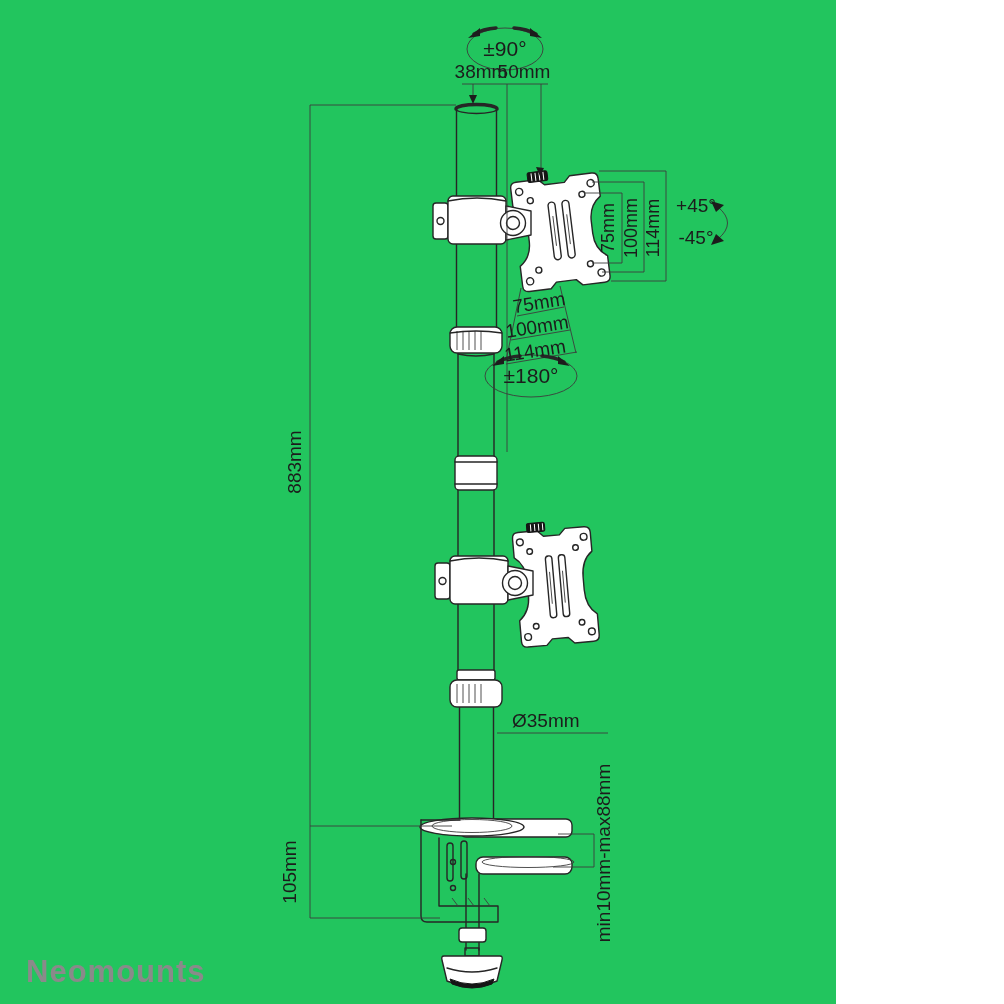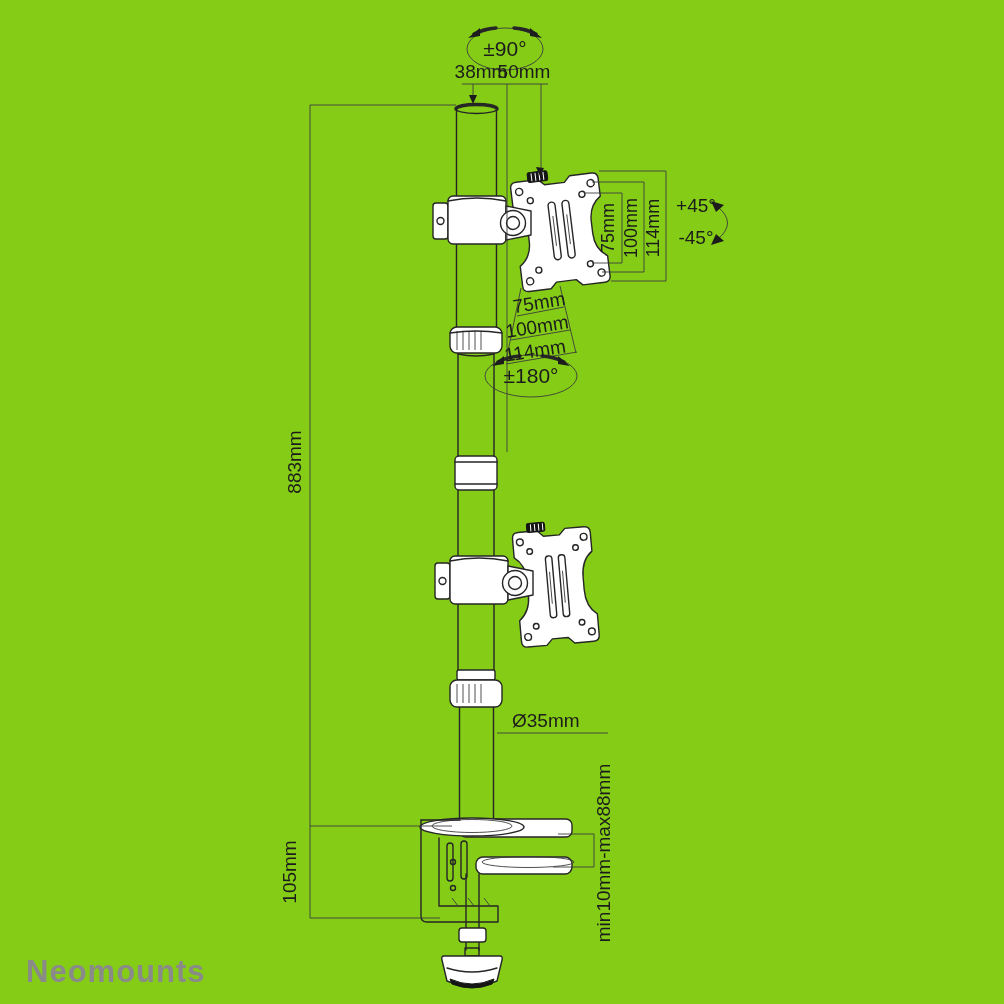--- a/index.html
+++ b/index.html
@@ -1,16 +1,16 @@
 <!DOCTYPE html>
 <html><head>
 <meta charset="utf-8">
 <style>
   html,body{margin:0;padding:0;background:#ffffff;}
-  .page{position:relative;width:1004px;height:1004px;background:#84cc16;overflow:hidden;
+  .page{position:relative;width:836px;height:1004px;background:#22c55e;overflow:hidden;
         font-family:"Liberation Sans", sans-serif;}
   svg{display:block;}
   .draw{fill:none;stroke:#262626;stroke-width:1.4;stroke-linecap:round;stroke-linejoin:round;}
   .draw-white{fill:#ffffff;stroke:#262626;stroke-width:1.4;stroke-linejoin:round;}
   .thick{stroke-width:3.5;}
   .dim{fill:none;stroke:#3c3c3c;stroke-width:0.9;}
   .arrowfill{fill:#1c1c1c;stroke:none;}
   .darkfill{fill:#151515;stroke:#151515;}
   .knurl{stroke:#ffffff;stroke-width:1;}
   text{font-family:"Liberation Sans", sans-serif;fill:#1c1c1c;}

